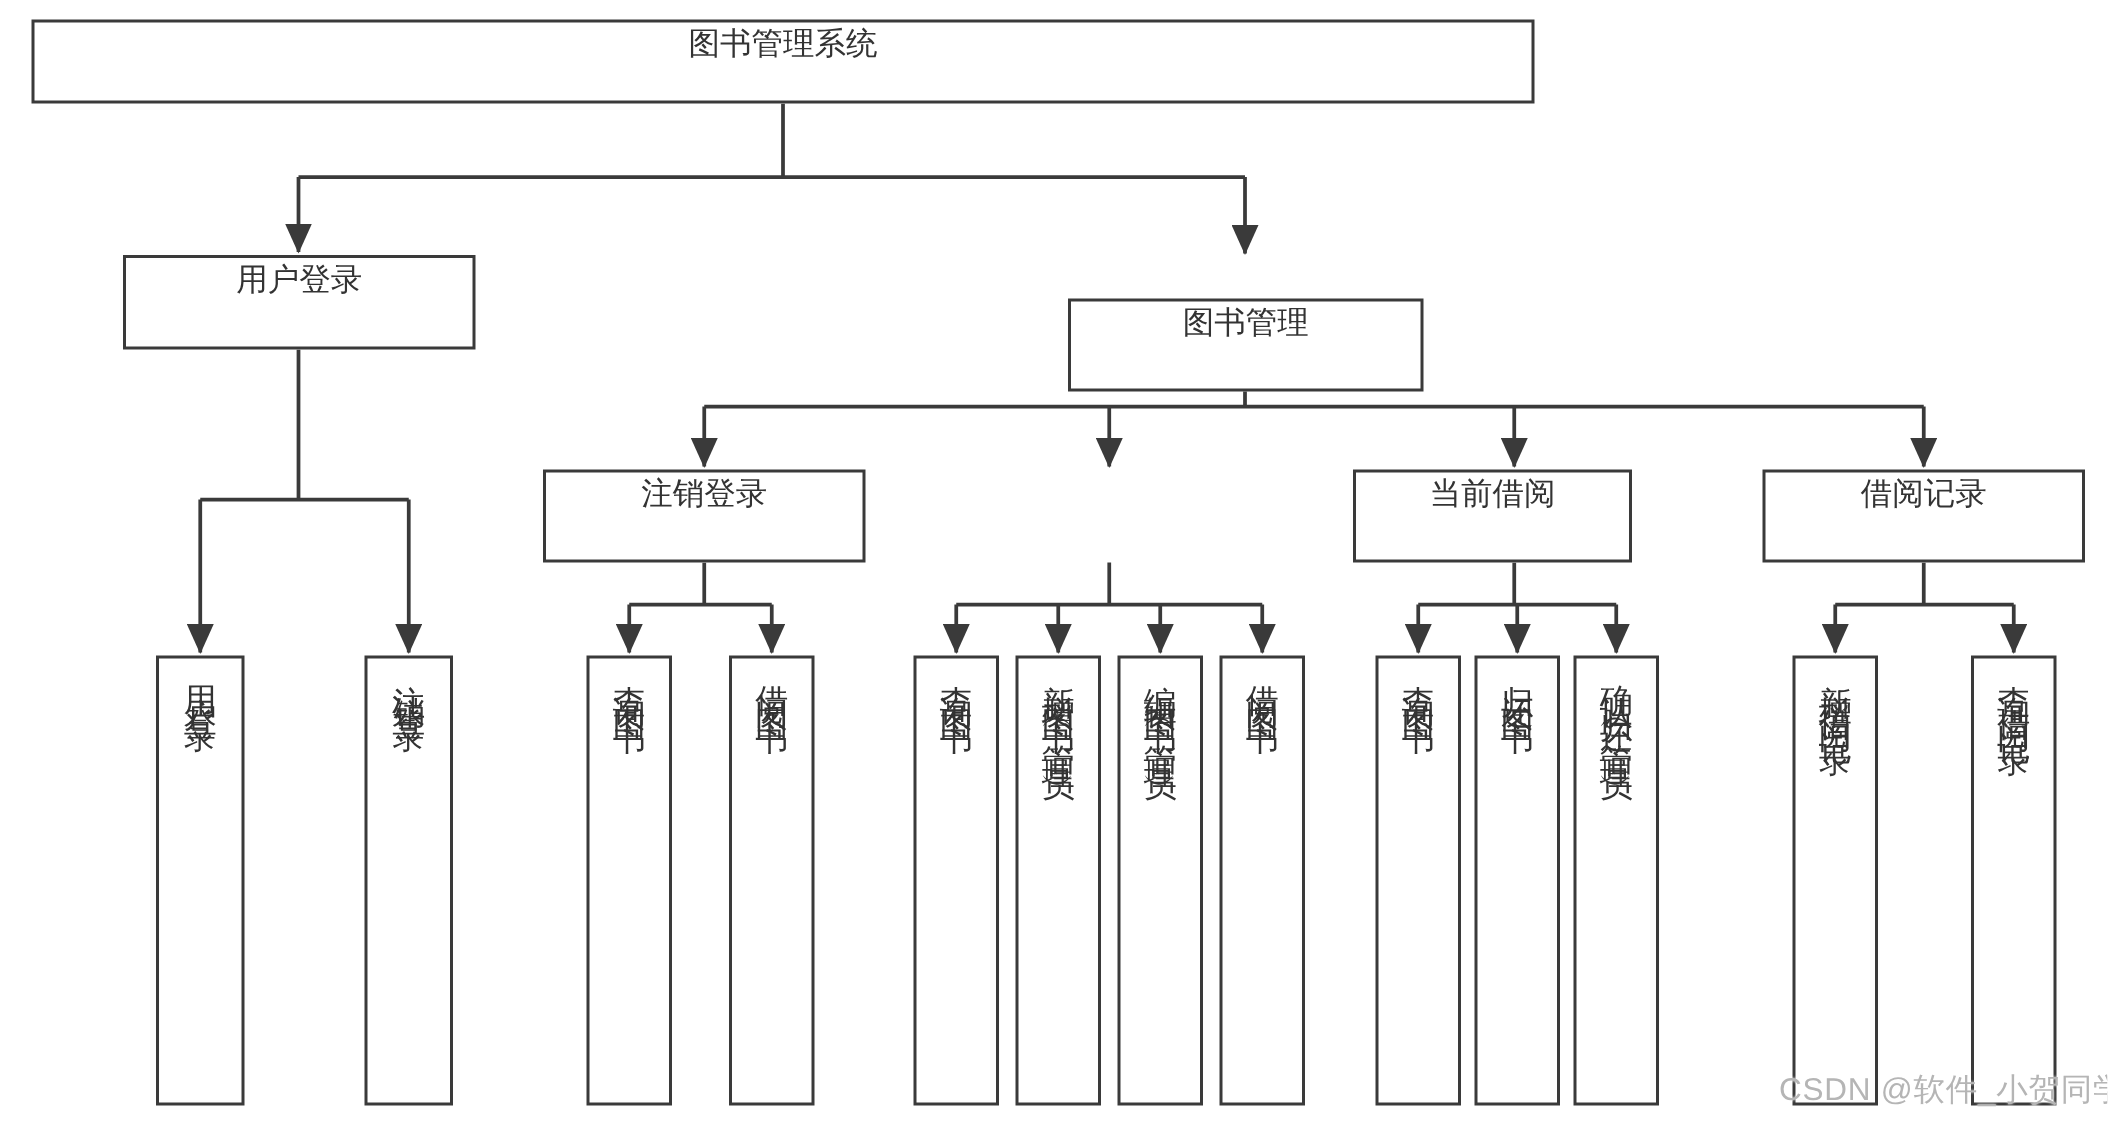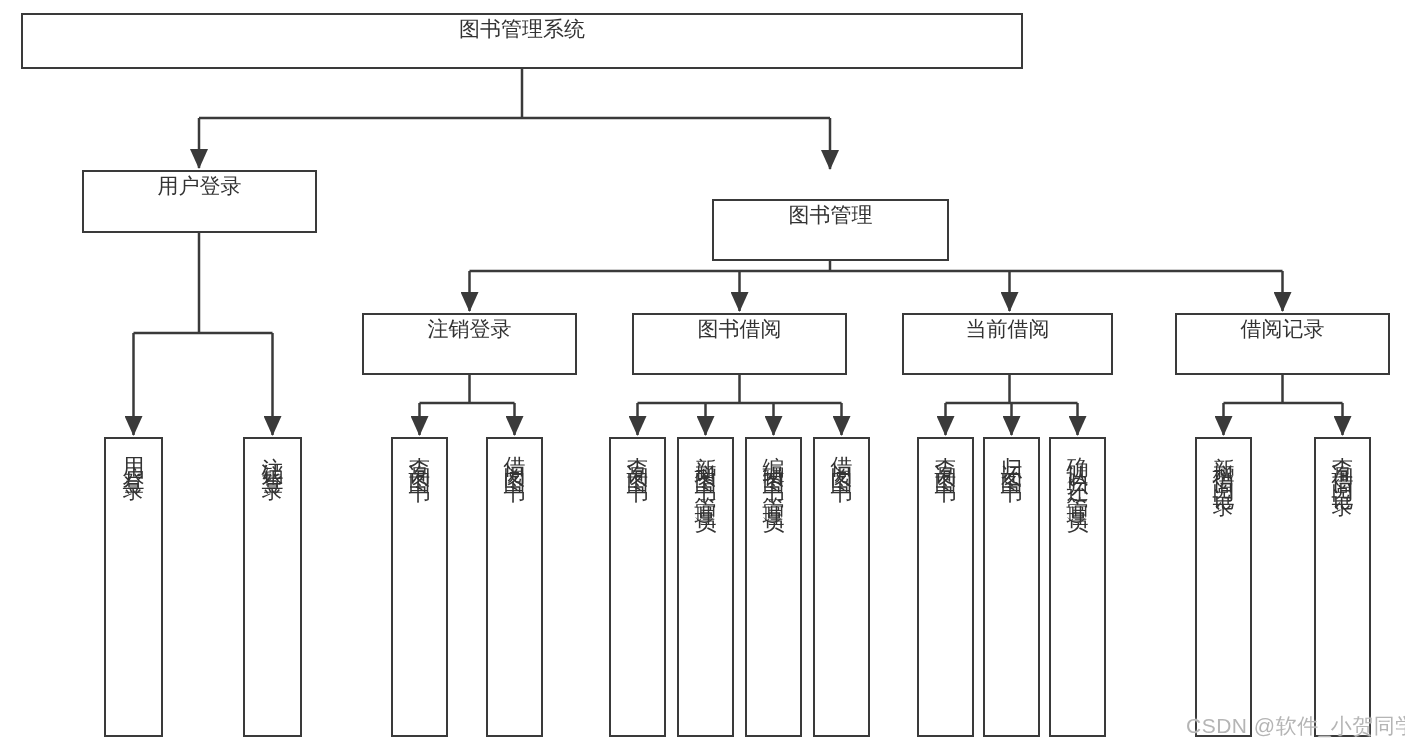--- a/index.html
+++ b/index.html
@@ -101,24 +101,21 @@
   <div class="node" style="left:82px;top:170px;width:235px;height:63px;">
     <span>用户登录</span>
   </div>
   <div class="node" style="left:712px;top:171px;width:237px;height:62px;margin-top:28px;">
     <span>图书管理</span>
   </div>
 
   <div class="node" style="left:362px;top:313px;width:215px;height:62px;">
     <span>注销登录</span>
   </div>
-  <div class="node" style="left:632px;top:313px;width:215px;height:62px;">
-    <span>图书借阅</span>
-  </div>
-  <div class="node" style="left:902px;top:313px;width:211px;height:62px;">
+  <div class="node" style="left:902px;top:313px;width:186px;height:62px;">
     <span>当前借阅</span>
   </div>
   <div class="node" style="left:1175px;top:313px;width:215px;height:62px;">
     <span>借阅记录</span>
   </div>
 
   <div class="node vnode" style="left:104px;top:437px;width:59px;height:300px;">
     <span class="vtext">用户登录</span>
   </div>
   <div class="node vnode" style="left:243px;top:437px;width:59px;height:300px;">

